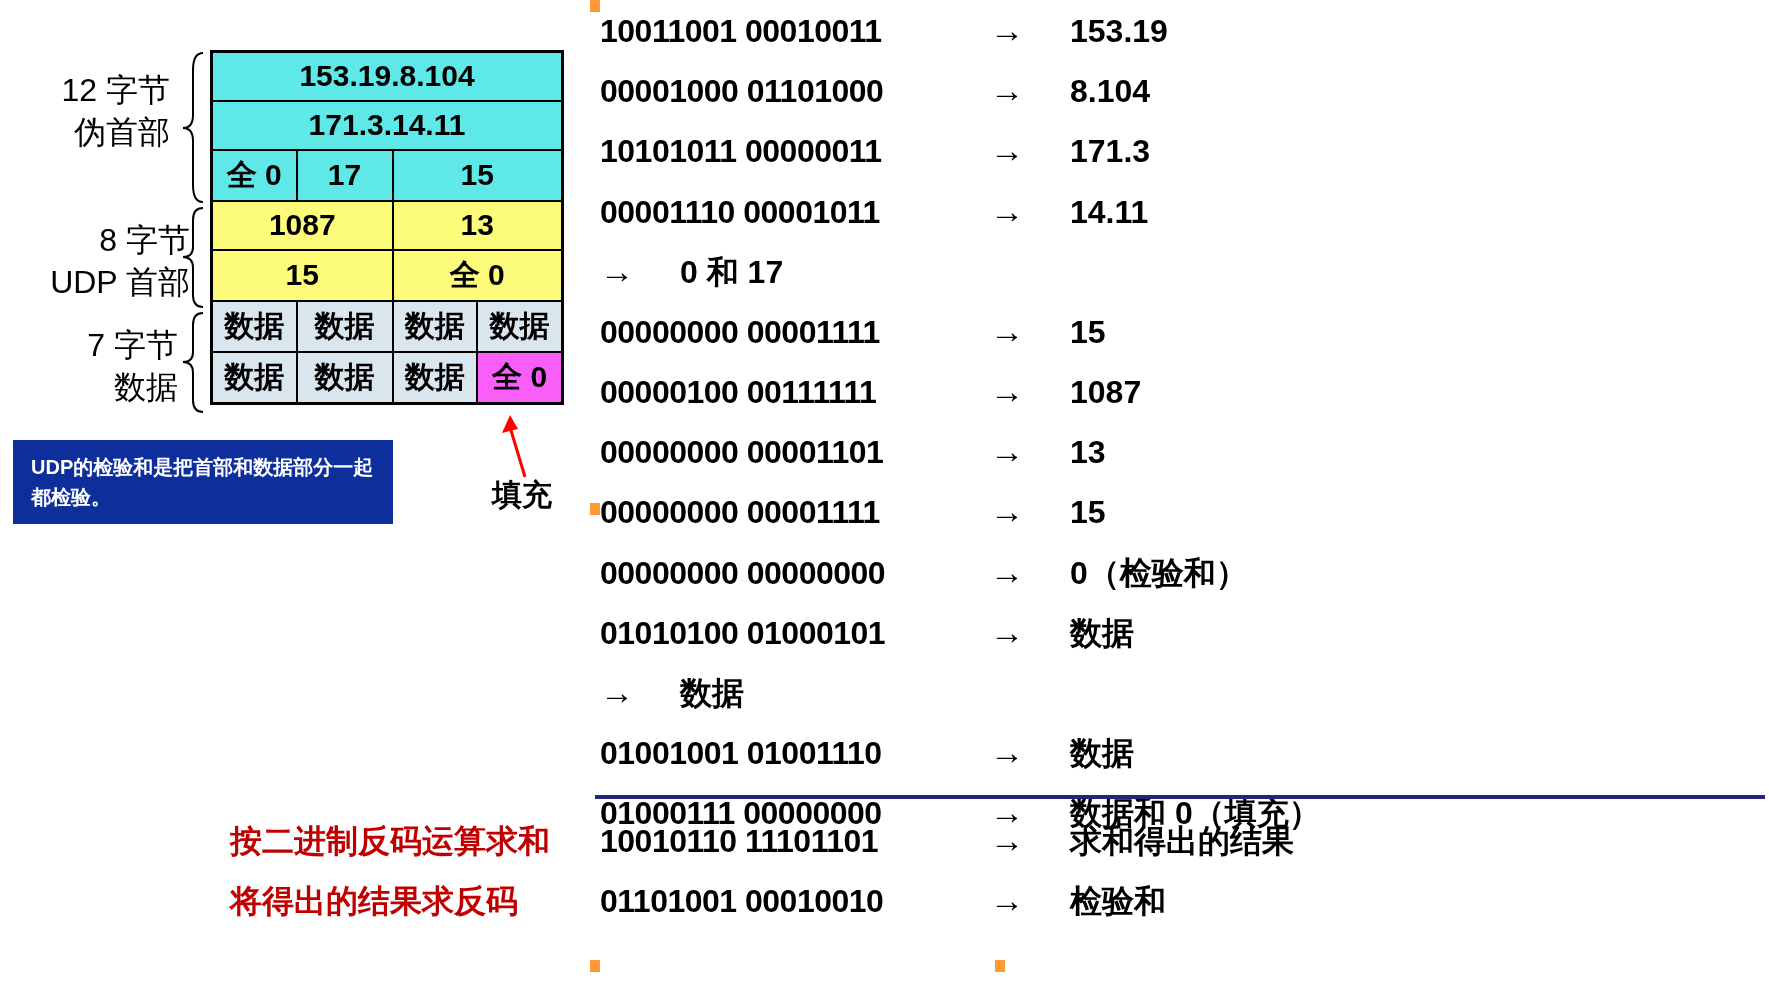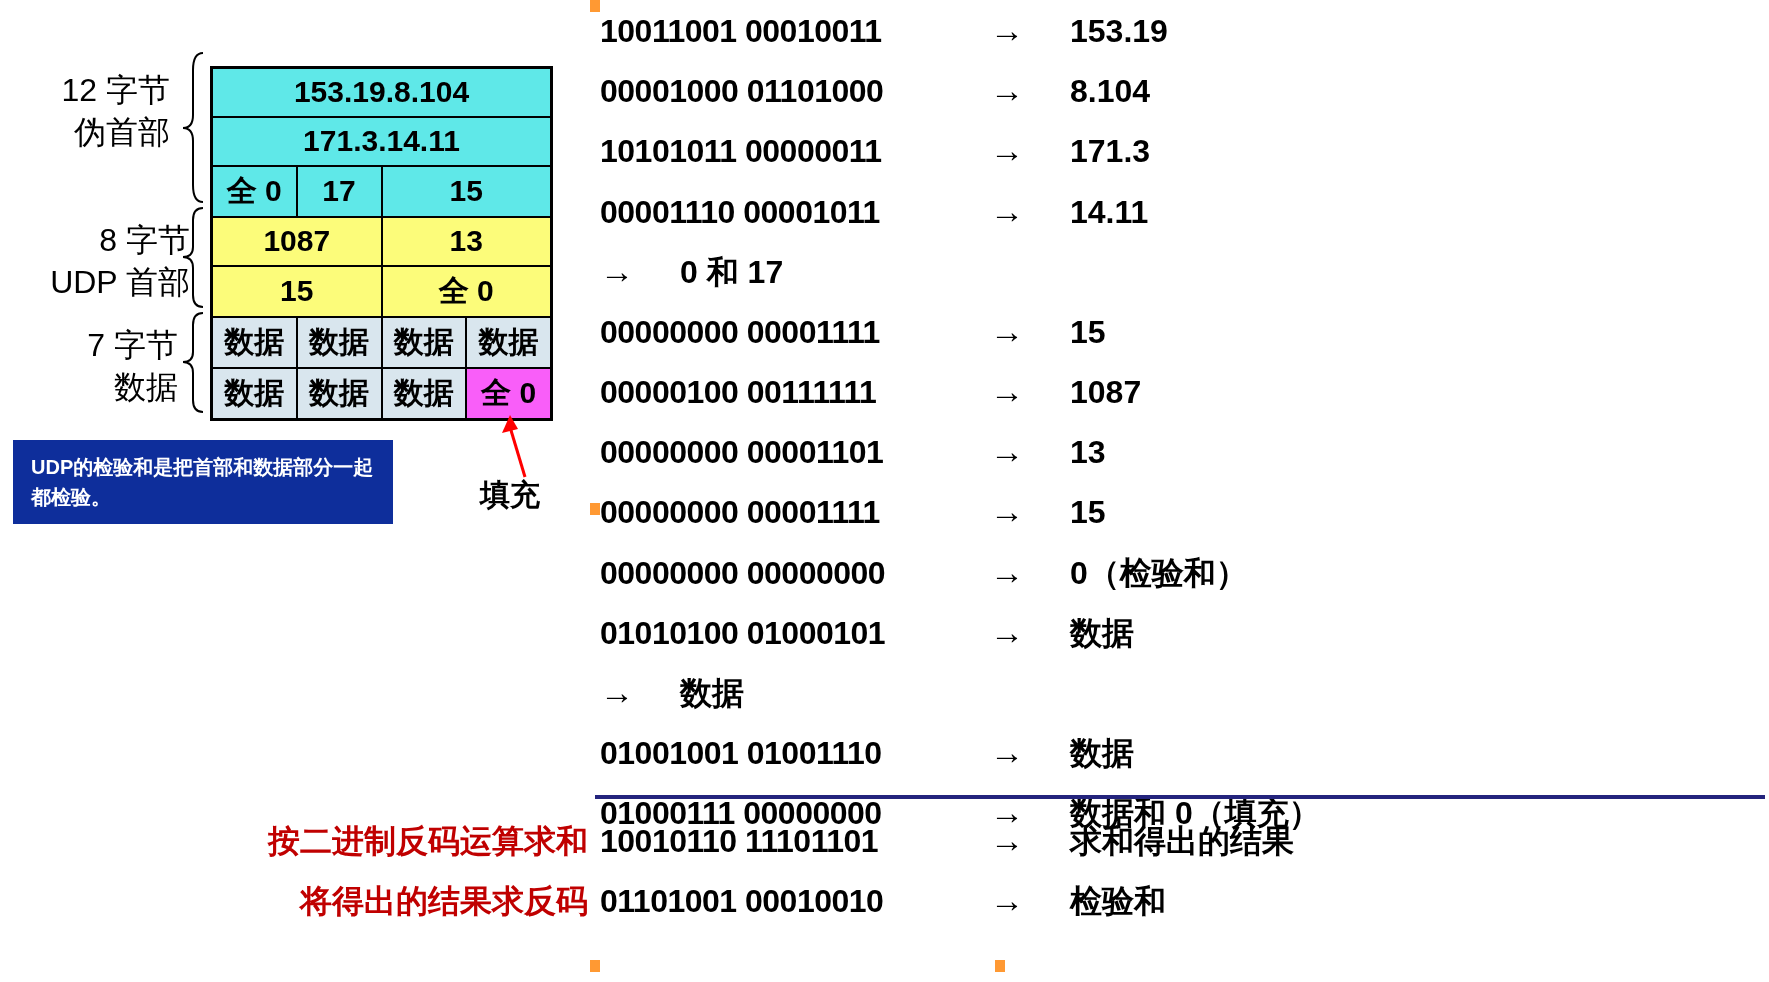--- a/index.html
+++ b/index.html
@@ -20,21 +20,21 @@
     .row-label {
       position: absolute;
       font-size: 32px;
       font-weight: normal;
       text-align: right;
       line-height: 1.3;
     }
     .udp-table {
       position: absolute;
       left: 210px;
-      top: 16px;
+      top: 0;
       border-collapse: collapse;
       border: 3px solid #000;
       padding-left: 16px;
     }
     .udp-table td {
       border: 2px solid #000;
       padding: 4px 8px;
       text-align: center;
       font-size: 30px;
       font-weight: bold;
@@ -108,21 +108,20 @@
     .bottom-row {
       display: flex;
       align-items: baseline;
       font-size: 32px;
       font-weight: bold;
       line-height: 1.77;
     }
     .bottom-label {
       color: #c00000;
       width: 370px;
-      text-align: right;
       padding-right: 12px;
     }
     .brace-svg { position: absolute; }
   </style>
 </head>
 <body>
 
 <div class="left-section">
 
   <div class="row-label" style="left: 20px; top: 20px; width: 150px;">
@@ -148,21 +147,21 @@
   <table class="udp-table">
     <tbody>
         <tr>
       <td class="cyan-bg" colspan="4">153.19.8.104</td>
     </tr>
     <tr>
       <td class="cyan-bg" colspan="4">171.3.14.11</td>
     </tr>
     <tr>
       <td class="cyan-bg" style="width:85px">全 0</td>
-      <td class="cyan-bg" style="width:85px">17</td>
+      <td class="cyan-bg" style="width:96px">17</td>
       <td class="cyan-bg" colspan="2" style="width:170px">15</td>
     </tr>
     <tr>
       <td class="yellow-bg" colspan="2">1087</td>
       <td class="yellow-bg" colspan="2">13</td>
     </tr>
     <tr>
       <td class="yellow-bg" colspan="2">15</td>
       <td class="yellow-bg" colspan="2">全 0</td>
     </tr>
@@ -178,21 +177,21 @@
       <td class="gray-bg">数据</td>
       <td class="magenta-bg">全 0</td>
     </tr>
   </tbody>
     </table>
 
   <svg style="position:absolute; left: 490px; top: 365px;" width="50" height="70">
     <line x1="35" y1="62" x2="20" y2="12" stroke="#ff0000" stroke-width="3"></line>
     <polygon points="20,0 12,18 28,14" fill="#ff0000"></polygon>
   </svg>
-  <div class="fill-label" style="left: 480px; top: 425px;">填充</div>
+  <div class="fill-label" style="left: 492px; top: 425px;">填充</div>
 </div>
 
 <div class="blue-box">UDP的检验和是把首部和数据部分一起都检验。</div>
 
 <div class="right-section" id="binary-container">
     <div class="bin-row">
       <span class="bin-val">10011001 00010011</span>
       <span class="arrow-sym">→</span>
       <span class="desc">153.19</span>
     </div>

